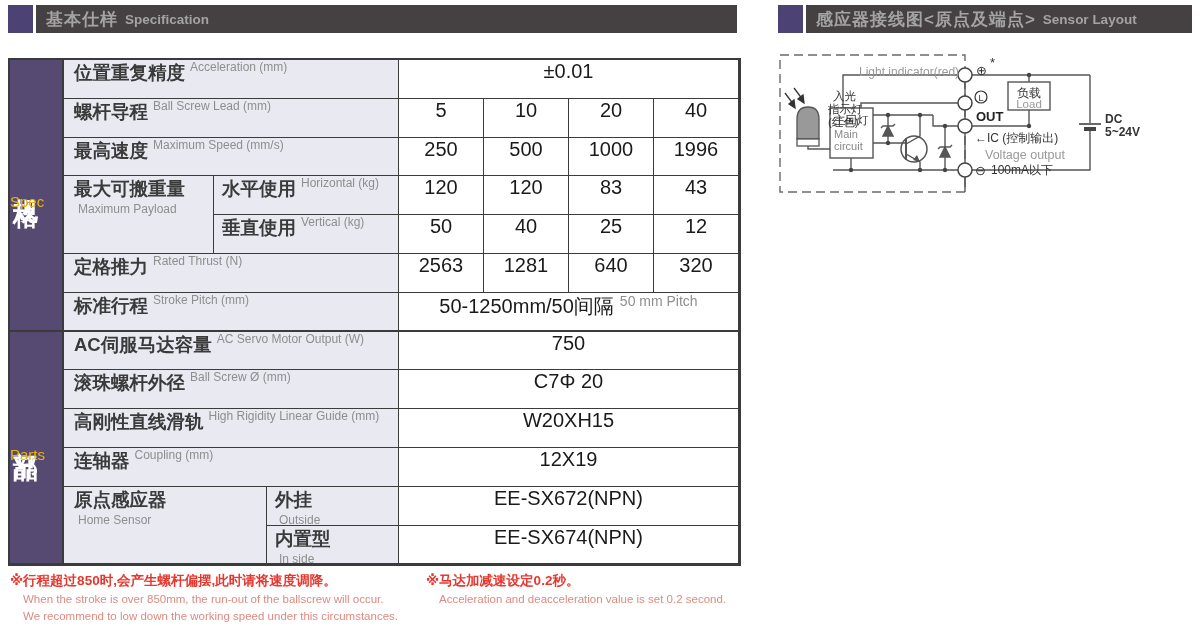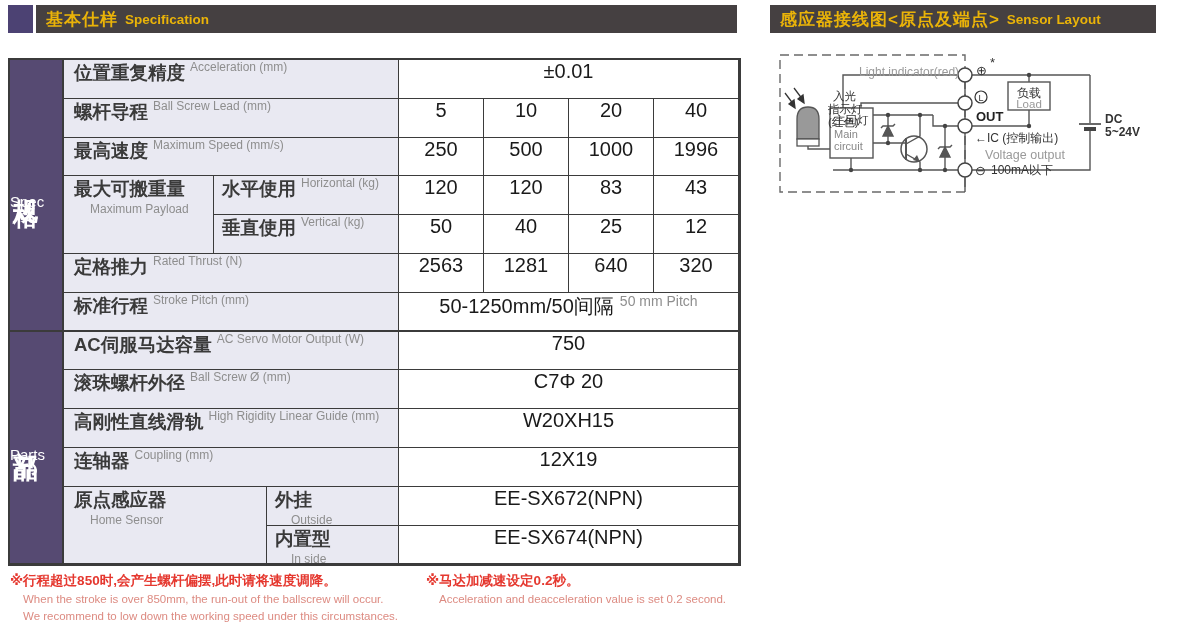--- a/index.html
+++ b/index.html
@@ -1,44 +1,44 @@
 <!DOCTYPE html>
 <html><head>
 <meta charset="utf-8">
 <style>
   * { margin:0; padding:0; box-sizing:border-box; }
   html,body { width:1200px; height:626px; background:#fff; overflow:hidden; position:relative;
               font-family:"Liberation Sans","DejaVu Sans",sans-serif; }
 
   
   .hdr-square { position:absolute; top:5px; width:25px; height:28px; background:#4c4273; }
-  .hdr-bar { position:absolute; top:5px; height:28px; background:#454041; color:#eab308;
+  .hdr-bar { position:absolute; top:5px; height:28px; background:#454041; color:#a3a3a3;
              display:flex; align-items:center; padding-left:10px; }
   .hdr-bar .zh { font-size:17px; font-weight:700; letter-spacing:1px; }
   .hdr-bar .en { font-size:13.5px; font-weight:700; margin-left:7px;text-align:center; }
 
   
   .spec-table { position:absolute; left:8px; top:58px;
                 display:grid;
                 grid-template-columns:54px 150px 53px 132px 85px 85px 85px 85px;
                 grid-template-rows:repeat(13, 38.8px);
                 border:2px solid #3b3b3b; background:#3b3b3b; }
   .cell { border-right:1px solid #3b3b3b; border-bottom:1px solid #3b3b3b;
           display:flex; align-items:flex-start; }
   .lbl { background:#e9e9f2; padding-left:10px; }
   .lbl .zh { font-size:18.5px; font-weight:600; color:#3a3a3a; white-space:nowrap; }
   .lbl .en { font-size:12px; color:#8e8e8e; margin-left:5px; white-space:nowrap; }
   .lbl.stacked { flex-direction:column; align-items:flex-start; }
-  .lbl.stacked .en { margin-left:16px; margin-top:1px; }
+  .lbl.stacked .en { margin-left:4px; margin-top:1px; }
   .val { background:#fff; justify-content:center; font-size:20px; color:#1a1a1a; }
   .val .sub-en { font-size:14px; color:#8e8e8e; margin-left:6px; }
   .sidebar { background:#564a72; flex-direction:column; justify-content:center; border-right:2px solid #3b3b3b; }
   .sidebar .zh { writing-mode:vertical-rl; text-orientation:upright; color:#fff;
                  font-size:25px; font-weight:700; letter-spacing:5px; }
-  .sidebar .en { color:#ffffff; font-size:15px; margin-top:4px; }
+  .sidebar .en { color:#eab308; font-size:15px; margin-top:4px; }
   .tb { border-bottom-width:2px; }
 
   
   .notes { position:absolute; top:571px; left:10px; display:flex; }
   .note { margin-right:28px; }
   .note .nzh { font-size:13.5px; font-weight:700; color:#e5382f; line-height:1.45; }
   .note .nen { font-size:11.5px; color:#dd8b82; padding-left:13px; line-height:1.5; }
 
   
   .diagram { position:absolute; left:773px; top:45px; }
@@ -46,21 +46,21 @@
 </style>
 </head>
 <body>
 
 <div class="hdr-square" style="left:8px"></div>
 <div class="hdr-bar" style="left:36px; width:701px">
   <span class="zh">基本仕样</span>
   <span class="en">Specification</span>
 </div>
 <div class="hdr-square" style="left:778px"></div>
-<div class="hdr-bar" style="left:770px; width:386px">
+<div class="hdr-bar" style="left:806px; width:386px">
   <span class="zh">感应器接线图&lt;原点及端点&gt;</span>
   <span class="en">Sensor Layout</span>
 </div>
 
 <div class="spec-table">
 
   <div class="cell sidebar tb" style="grid-area:1/1/8/2">
     <span class="zh">规格</span>
     <span class="en">Spec</span>
   </div>

